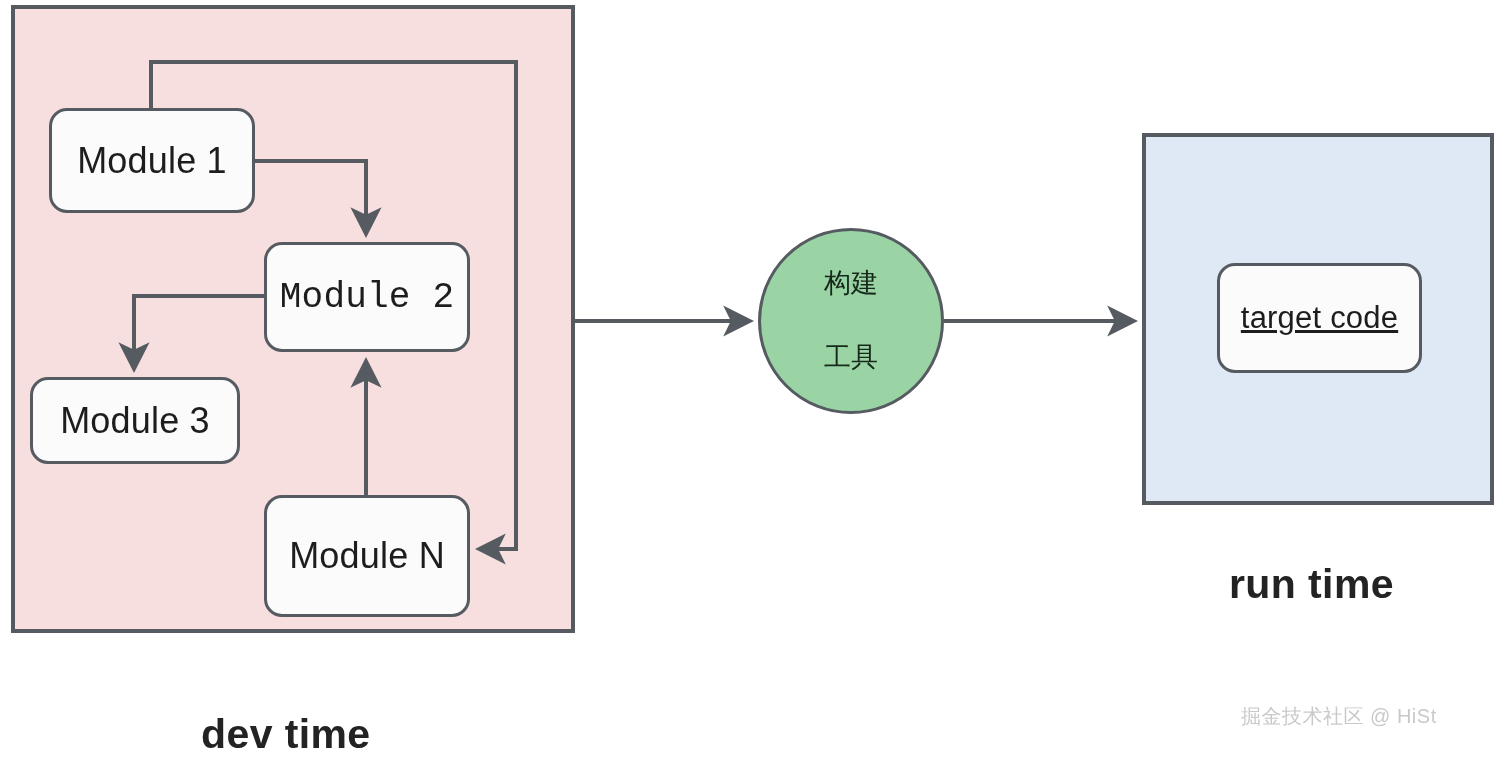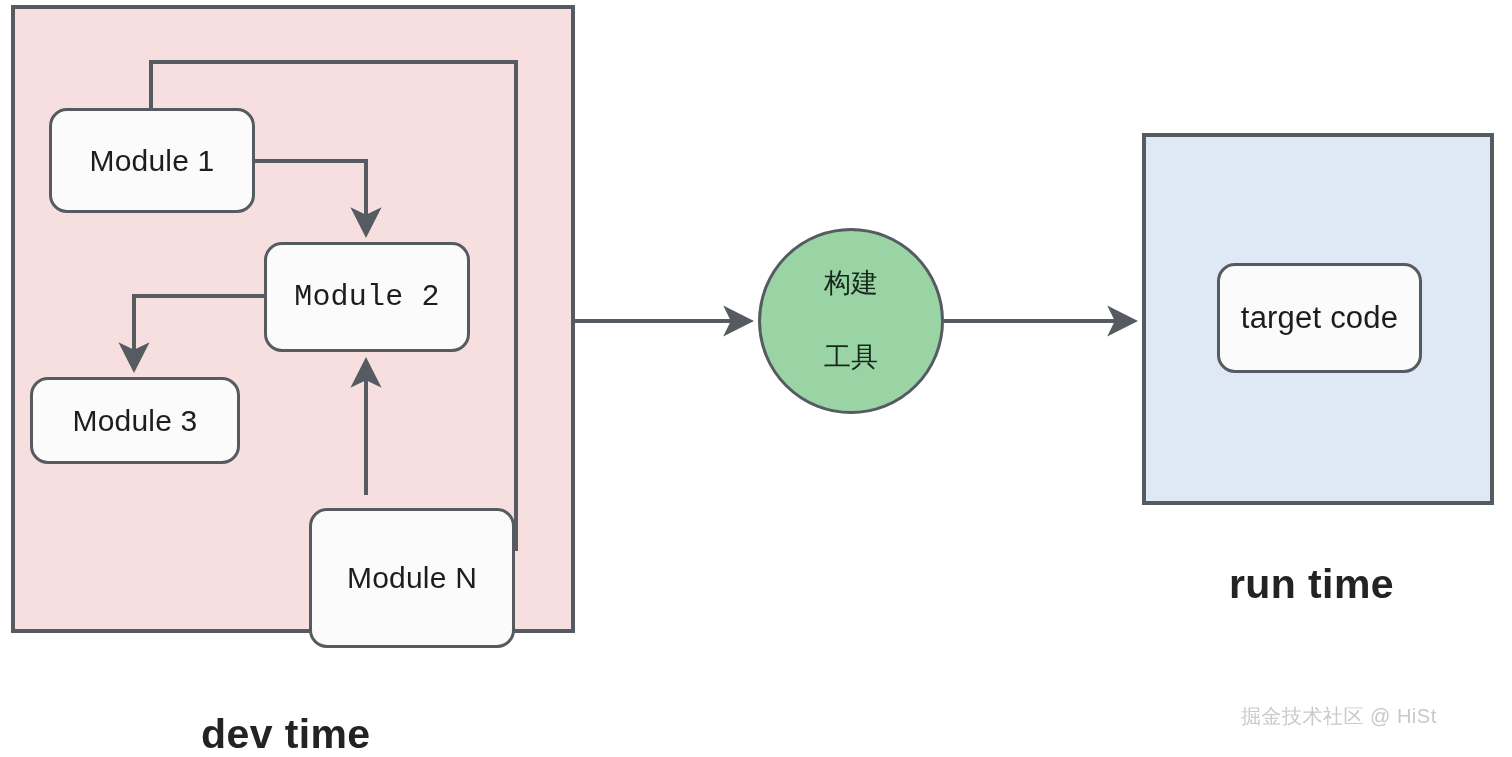--- a/index.html
+++ b/index.html
@@ -51,31 +51,32 @@
   .node {
     position: absolute;
     box-sizing: border-box;
     background: #fbfbfb;
     border: 3.5px solid #555b61;
     border-radius: 18px;
     display: flex;
     align-items: center;
     justify-content: center;
     color: #1d1d1d;
-    font-size: 30px;
+    font-size: 36px;
     letter-spacing: 0.2px;
     white-space: nowrap;
   }
   #node-m1 { left: 49px;  top: 108px; width: 206px; height: 105px; }
   #node-m2 { left: 264px; top: 242px; width: 206px; height: 110px; font-family: Liberation Mono, monospace; }
   #node-m3 { left: 30px;  top: 377px; width: 210px; height: 87px; }
-  #node-mn { left: 264px; top: 508px; width: 206px; height: 140px; margin-left: 45px; }
+  #node-mn { left: 264px; top: 495px; width: 206px; height: 122px; }
   #node-target {
     left: 1217px; top: 263px; width: 205px; height: 110px;
     font-size: 31px;
+    text-decoration: underline;
   }
 
   
   #build-circle {
     position: absolute;
     left: 758px;
     top: 228px;
     width: 186px;
     height: 186px;
     box-sizing: border-box;

